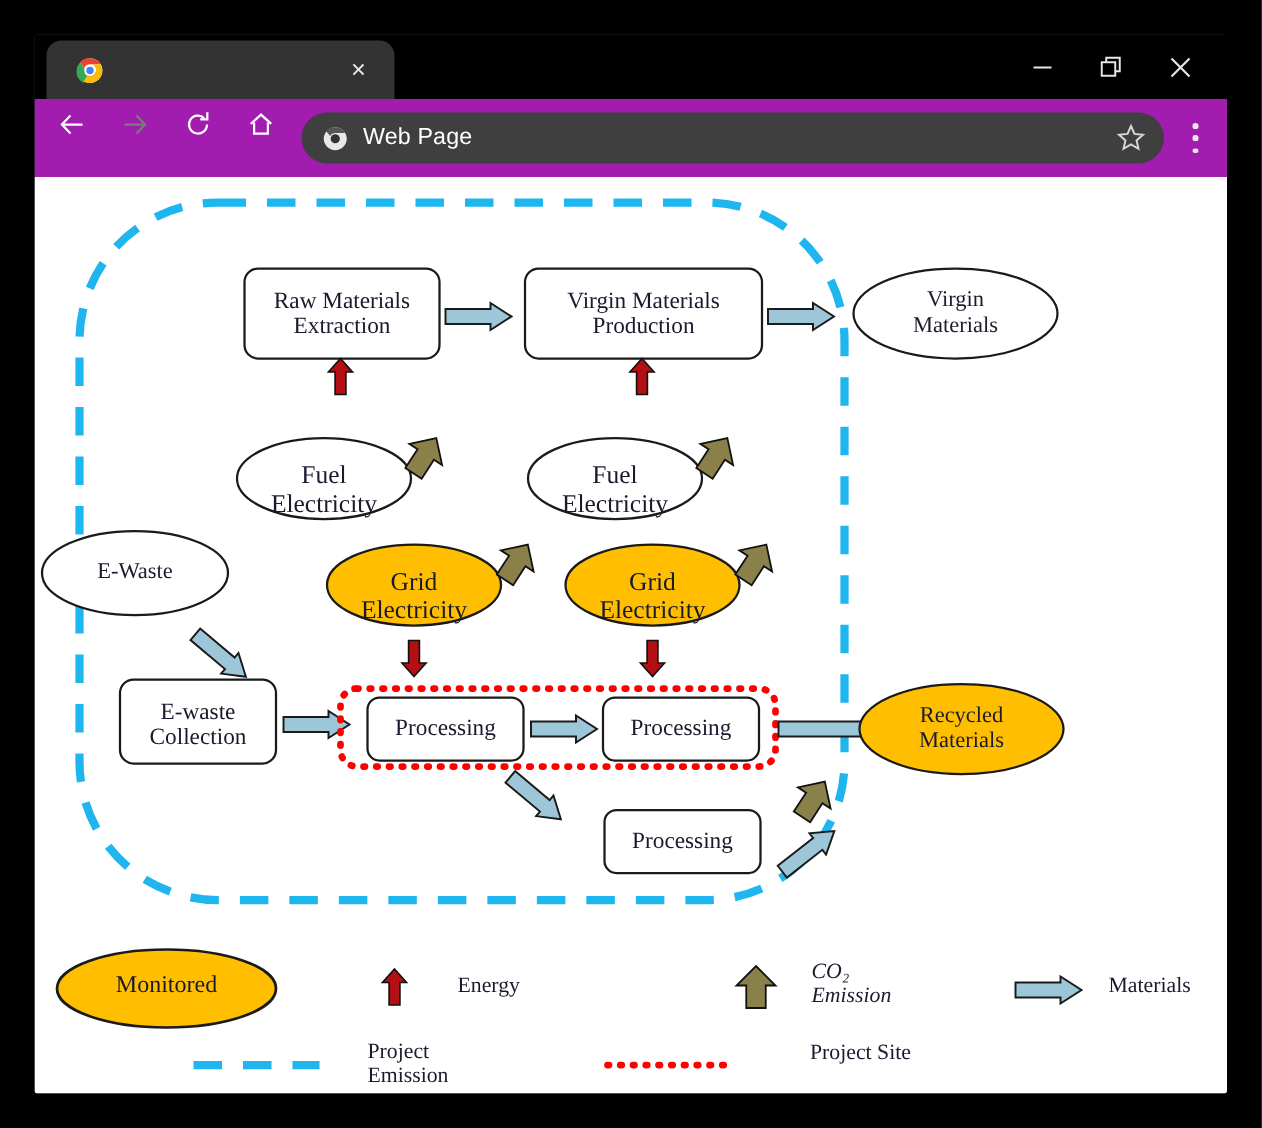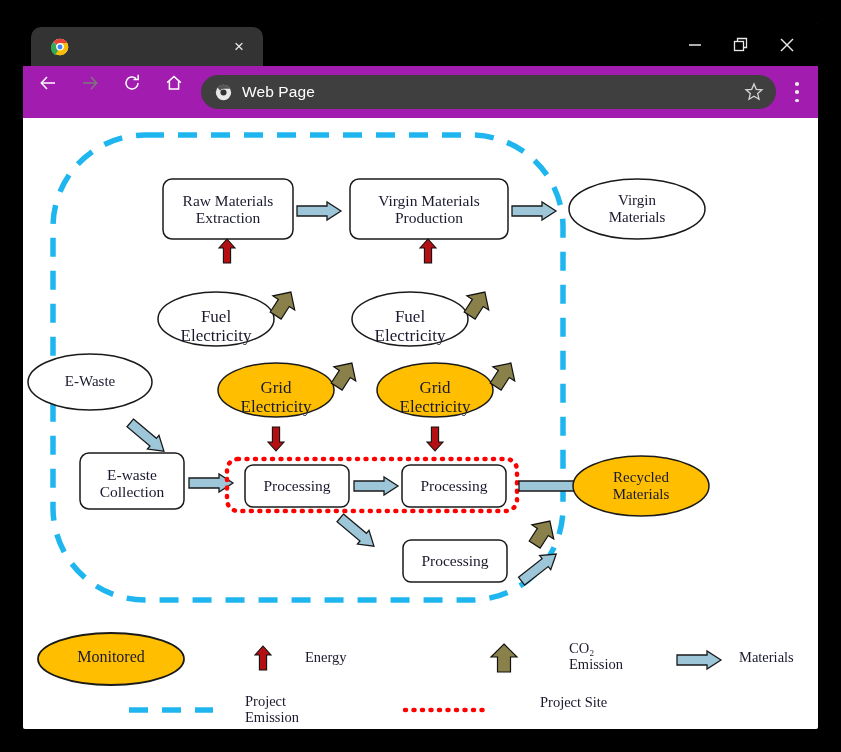--- a/index.html
+++ b/index.html
@@ -361,21 +361,21 @@
 
         <div class="dg-text node-label" style="left:222px; top:359px; width:104px;">Processing</div>
         <div class="dg-text node-label" style="left:379px; top:359px; width:104px;">Processing</div>
         <div class="dg-text node-label" style="left:380px; top:434px; width:104px;">Processing</div>
 
         <div class="dg-text ell-label" style="left:558px; top:351px; width:120px;">Recycled
 Materials</div>
 
         <div class="dg-text" style="left:28px; top:530px; width:120px; font-size:16px;">Monitored</div>
         <div class="dg-text legend-label" style="left:282px; top:531px; width:90px; text-align:left;">Energy</div>
-        <div class="dg-text legend-label" style="left:546px; top:522px; width:110px; text-align:left;">CO₂
+        <div class="dg-text legend-label" style="left:518px; top:522px; width:110px; text-align:left;font-style:italic;">CO₂
 Emission</div>
         <div class="dg-text legend-label" style="left:716px; top:531px; width:110px; text-align:left;">Materials</div>
         <div class="dg-text legend-label" style="left:222px; top:575px; width:110px; text-align:left;">Project
 Emission</div>
         <div class="dg-text legend-label" style="left:517px; top:576px; width:120px; text-align:left;">Project Site</div>
 
       </div>
     </div>
 
   </div>

